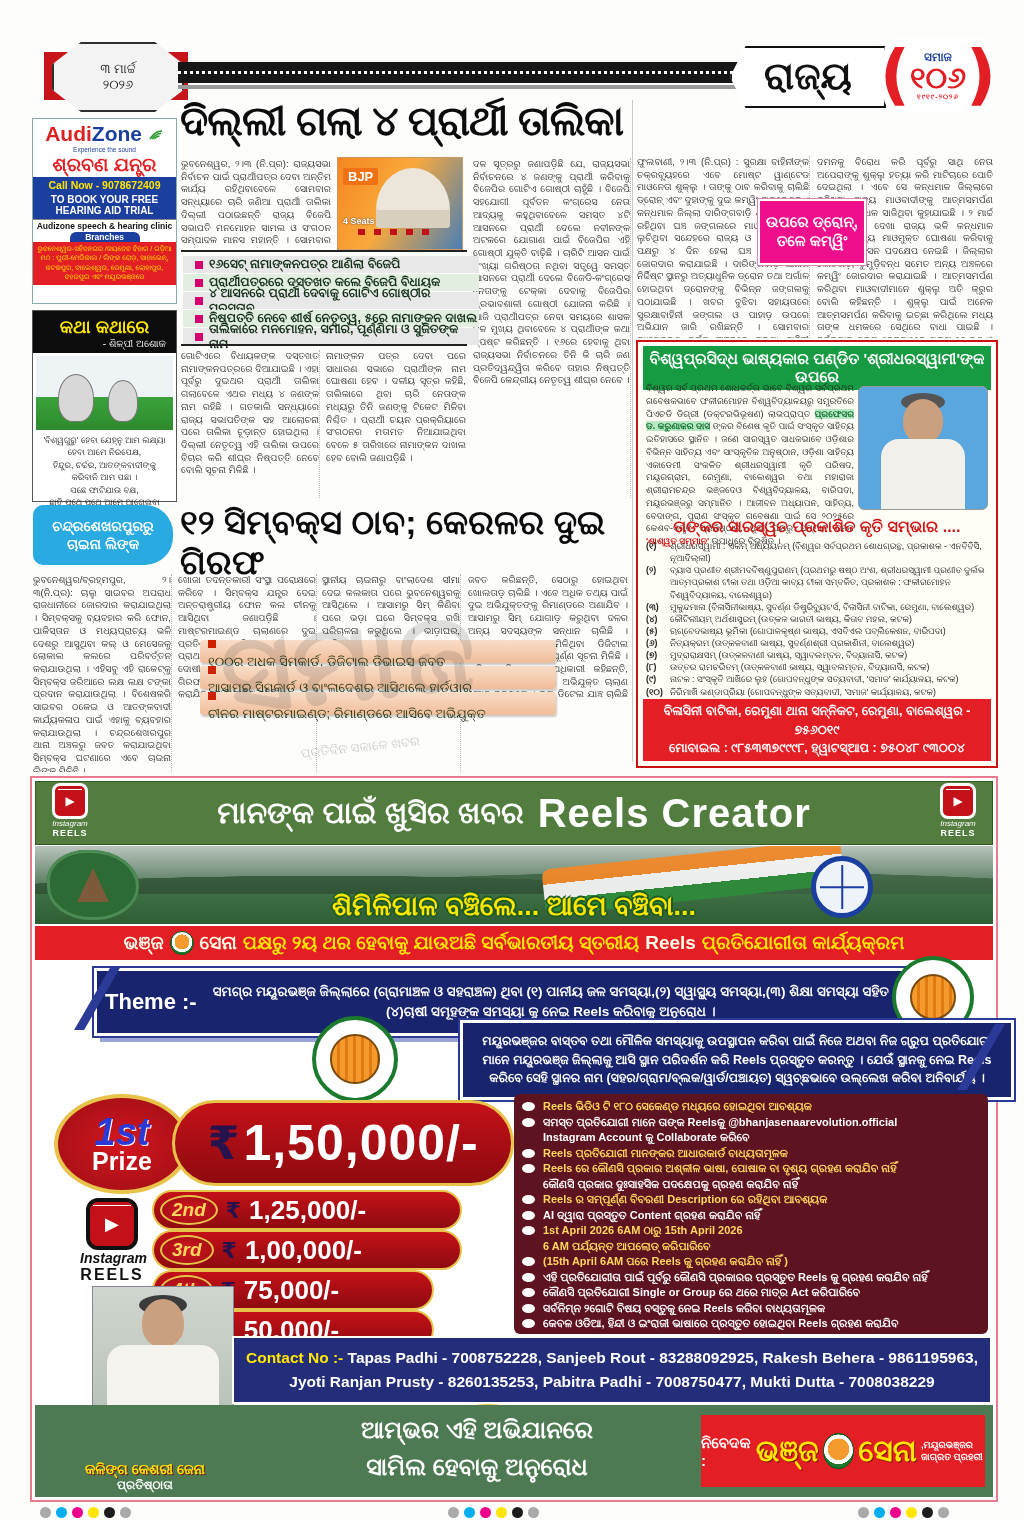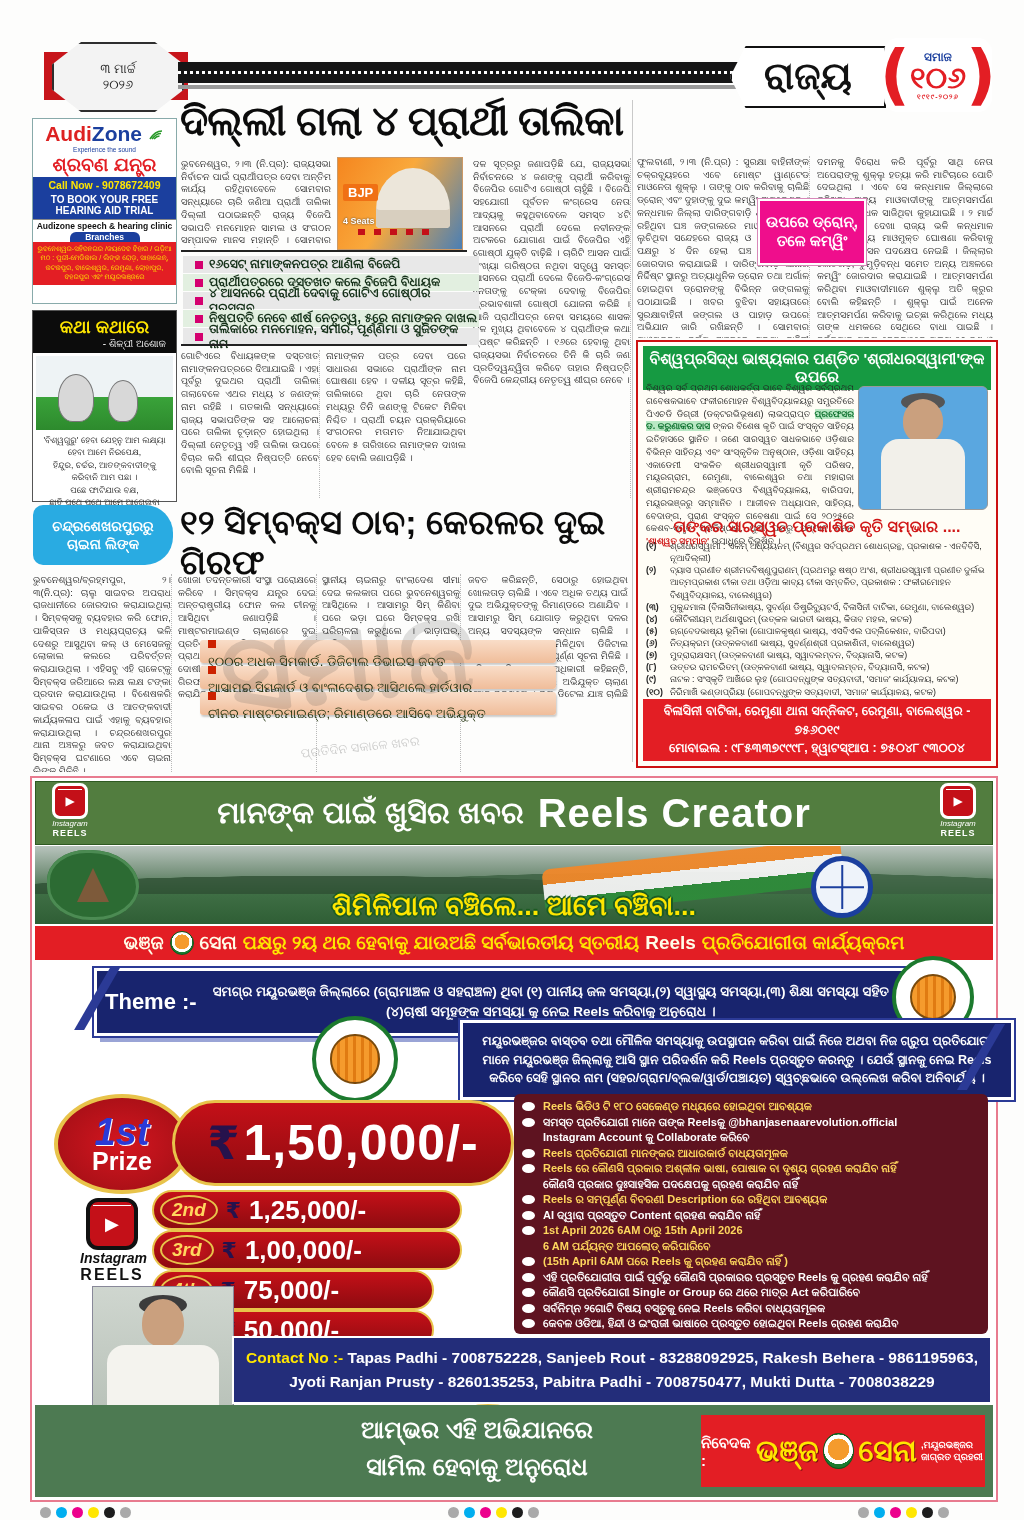--- a/index.html
+++ b/index.html
@@ -45,21 +45,21 @@
   #cartoon-title{color:#ffe600;font-size:18px;font-weight:bold;display:block;}
   #cartoon-artist{color:#fff;font-size:10px;display:block;text-align:right;padding-right:6px;}
   #cartoon-img{position:relative;height:74px;margin:3px;background:linear-gradient(180deg,#eef3f5 55%,#3aa33a 55%,#2d8a2d 100%);overflow:hidden;}
   .toon{position:absolute;background:#d8d8d8;border:1px solid #777;border-radius:50% 50% 40% 40%;}
   #cartoon-verse{font-size:8.6px;line-height:1.45;text-align:center;color:#222;padding:1px 2px;}
   
   #lead-headline{left:180px;top:98px;width:452px;height:54px;font-size:41px;font-weight:bold;color:#0b0b0b;letter-spacing:-1px;}
   #lead-col1{left:181px;top:158px;width:150px;height:90px;}
   #bjp-img{left:337px;top:157px;width:124px;height:91px;background:linear-gradient(120deg,#f5861f 0%,#f9a93c 45%,#4a7fb5 100%);border:1px solid #c96;overflow:hidden;}
   #bjp-dome{position:absolute;left:38px;top:10px;width:74px;height:60px;background:#ece6da;border-radius:50% 50% 4px 4px/70% 70% 4px 4px;box-shadow:inset 0 -18px 0 #d8cfbf;}
-  #bjp-flag-label{position:absolute;left:5px;top:26px;background:#f07014;color:#fff;font-weight:bold;font-size:13px;padding:1px 5px;border-radius:2px;}
+  #bjp-flag-label{position:absolute;left:5px;top:10px;background:#f07014;color:#fff;font-weight:bold;font-size:13px;padding:1px 5px;border-radius:2px;}
   #bjp-seats{position:absolute;left:5px;top:58px;color:#fff;font-weight:bold;font-size:9px;text-shadow:0 0 2px #333;}
   .seat-dot{position:absolute;width:7px;height:6px;background:#c41018;bottom:14px;}
   #lead-rightcol{left:473px;top:158px;width:157px;height:340px;}
   .lead-bullet{left:183px;width:284px;height:17px;display:flex;align-items:center;gap:6px;
      font-size:12.5px;font-weight:bold;color:#143018;padding-left:12px;}
   .lead-bullet .sq{width:8px;height:8px;background:#d4006f;flex:0 0 8px;}
   .bg-a{background:#e8e8e8;}
   .bg-b{background:#e2efe0;}
   #lead-low1{left:181px;top:350px;width:138px;height:148px;}
   #lead-low2{left:326px;top:350px;width:140px;height:148px;}
@@ -575,20 +575,24 @@
         <span>ସାମିଲ ହେବାକୁ ଅନୁରୋଧ</span>
       </div>
       <div id="presenter">
         <span id="presenter-label">ନିବେଦକ :</span>
         <span class="presenter-big">ଭଞ୍ଜ</span>
         <span class="mini-tiger"></span>
         <span class="presenter-big">ସେନା</span>
         <span id="presenter-suffix">,ମୟୂରଭଞ୍ଜର ଜାଗ୍ରତ ପ୍ରହରୀ</span>
       </div>
     </div>
+    <div id="founder-caption">
+      <span id="founder-name">କଳିଙ୍ଗ କେଶରୀ ଜେନା</span>
+      <span id="founder-title">ପ୍ରତିଷ୍ଠାତା</span>
+    </div>
   </div>
 
   <div class="reg-group" style="left:40px;">
     <span class="dot d-gray"></span>
       <span class="dot d-c"></span>
       <span class="dot d-m"></span>
       <span class="dot d-y"></span>
       <span class="dot d-k"></span>
       <span class="dot d-gray"></span>
   </div>

